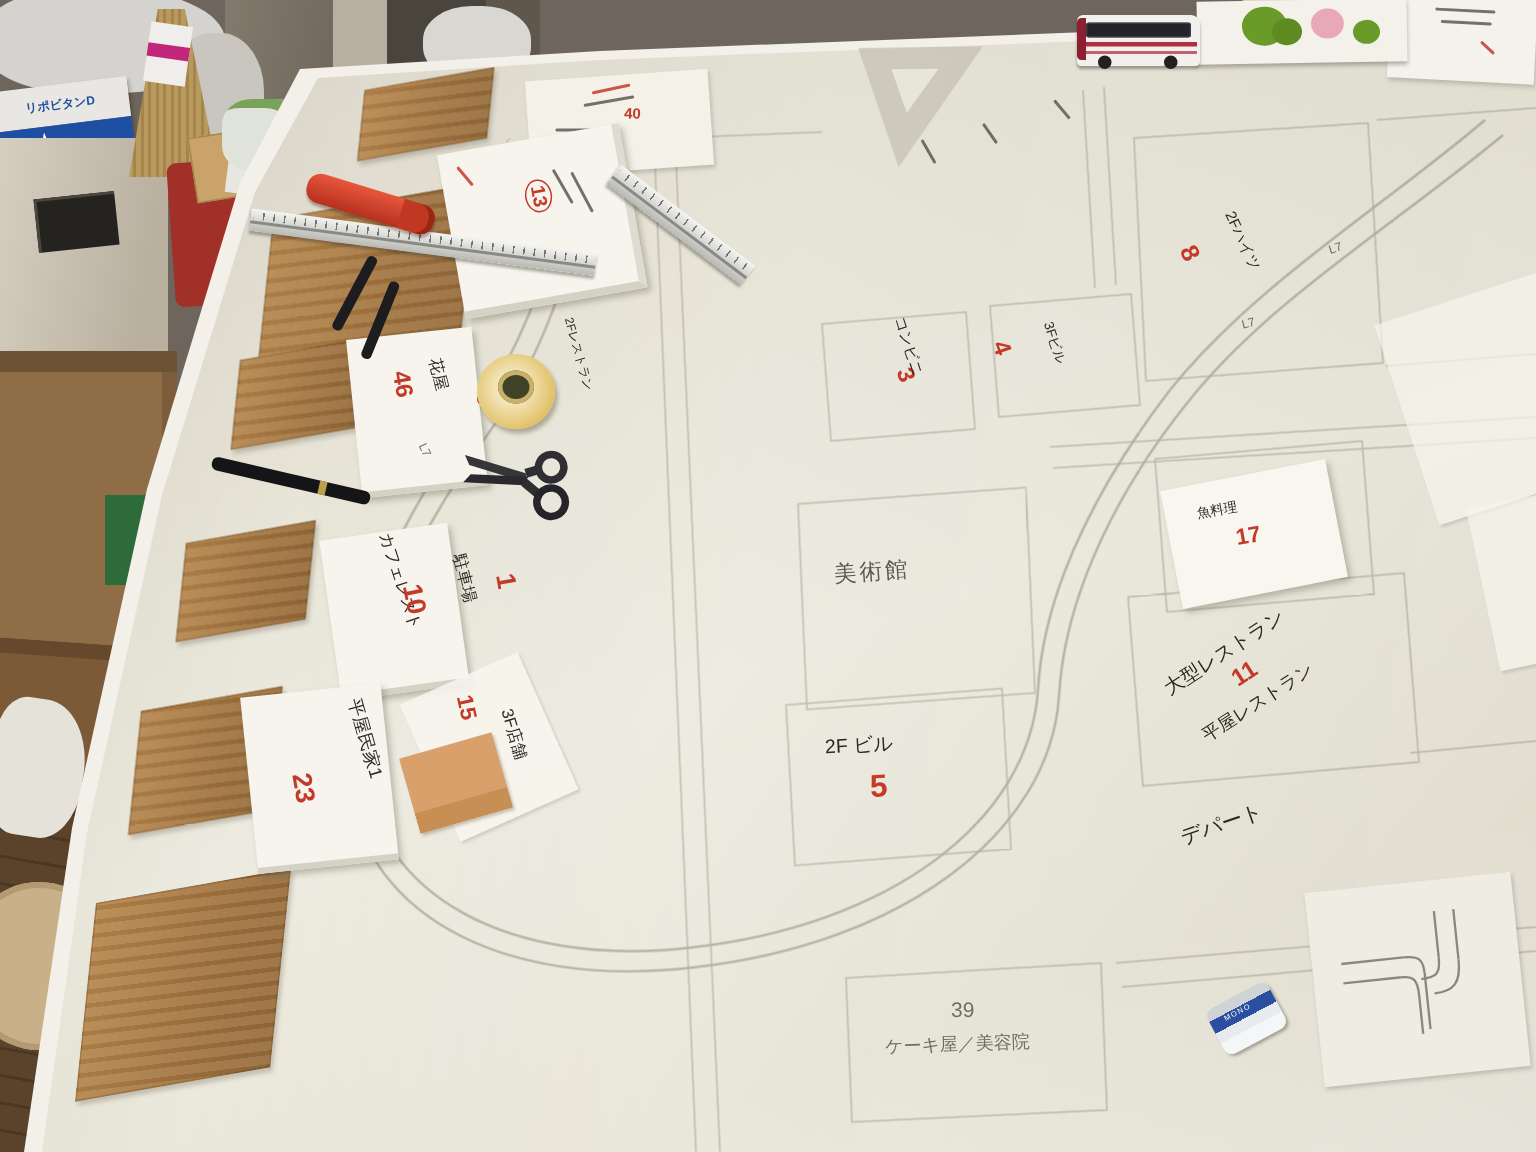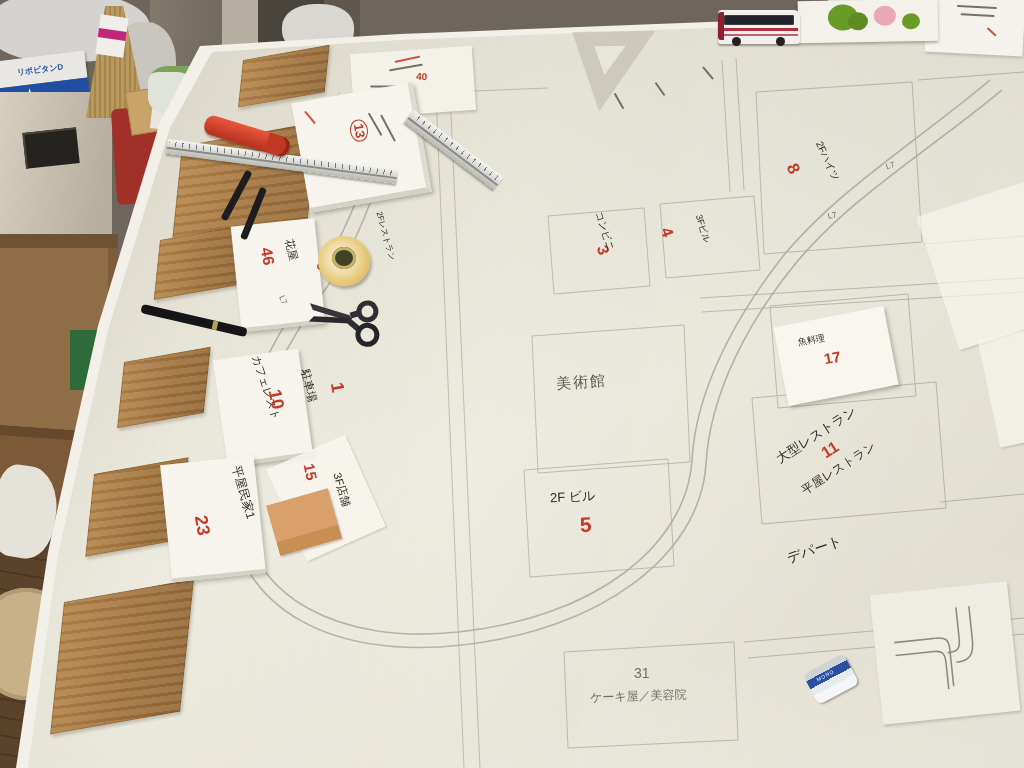--- a/index.html
+++ b/index.html
@@ -218,21 +218,21 @@
   <div class="abs card" style="left:236px;top:222px;width:84px;height:102px;transform:rotate(-6deg);border-bottom:4px solid #d4d1c5;"></div>
   <div class="abs card" style="left:220px;top:354px;width:86px;height:104px;transform:rotate(-8deg);border-bottom:4px solid #d4d1c5;"></div>
   <div class="abs card" style="left:166px;top:460px;width:94px;height:114px;transform:rotate(-6deg);border-bottom:4px solid #d4d1c5;"></div>
   <div class="abs sheet" style="left:283px;top:448px;width:86px;height:100px;transform:rotate(-24deg);background:rgba(248,246,238,.85);"></div>
   <div class="abs card" style="left:780px;top:316px;width:112px;height:80px;transform:rotate(-11deg);background:#f8f6ef;"></div>
   <div class="abs" style="left:272px;top:496px;width:64px;height:52px;background:#d9a06b;transform:rotate(-16deg);box-shadow:inset 0 -14px 0 #c8redacted;box-shadow:inset 0 -14px 0 #c88f55,1px 2px 2px rgba(90,80,60,.3);"></div>
 
   <span class="abs lbl pencil" style="left:556px;top:374px;font-size:15px;letter-spacing:2px;transform:rotate(-4deg);color:#44403a;">美術館</span>
   <span class="abs lbl ink" style="left:550px;top:490px;font-size:13px;transform:rotate(-3deg);">2F ビル</span>
   <span class="abs lbl red" style="left:580px;top:514px;font-size:21px;transform:rotate(-3deg);">5</span>
-  <span class="abs lbl pencil" style="left:634px;top:666px;font-size:14px;color:#5d5850;">31</span>
+  <span class="abs lbl pencil" style="left:634px;top:666px;font-size:14px;color:#5d5850;">39</span>
   <span class="abs lbl pencil" style="left:590px;top:690px;font-size:12px;color:#5d5850;transform:rotate(-2deg);">ケーキ屋／美容院</span>
   <span class="abs lbl ink" style="left:786px;top:542px;font-size:14px;transform:rotate(-19deg);">デパート</span>
   <span class="abs lbl ink" style="left:770px;top:428px;font-size:13px;transform:rotate(-33deg);">大型レストラン</span>
   <span class="abs lbl red" style="left:822px;top:442px;font-size:16px;transform:rotate(-33deg);">11</span>
   <span class="abs lbl ink" style="left:796px;top:462px;font-size:12px;transform:rotate(-33deg);">平屋レストラン</span>
   <span class="abs lbl ink" style="left:798px;top:336px;font-size:9px;transform:rotate(-10deg);">魚料理</span>
   <span class="abs lbl red" style="left:824px;top:350px;font-size:15px;transform:rotate(-10deg);">17</span>
   <span class="abs lbl red" style="left:788px;top:160px;font-size:17px;transform:rotate(65deg);">8</span>
   <span class="abs lbl ink" style="left:806px;top:156px;font-size:10px;transform:rotate(65deg);">2Fハイツ</span>
   <span class="abs lbl red" style="left:598px;top:242px;font-size:16px;transform:rotate(70deg);">3</span>

